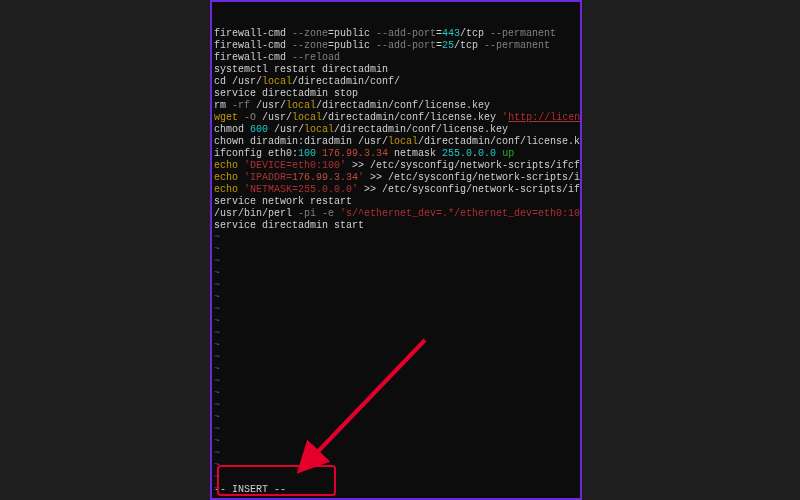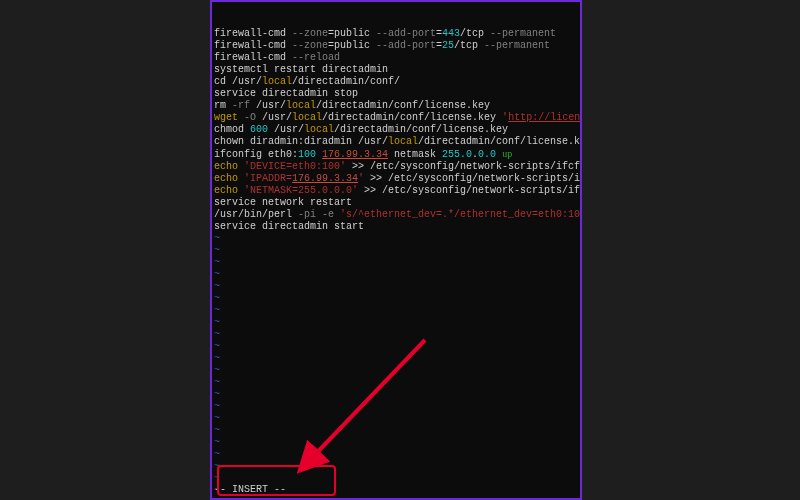--- a/index.html
+++ b/index.html
@@ -26,22 +26,22 @@
     overflow: hidden;
     padding: 2px 2px;
     white-space: pre;
   }
   .ln { white-space: pre; }
   .cmd   { color: #d0d0d0; }
   .flag  { color: #808080; }
   .eq    { color: #d0d0d0; }
   .cyan  { color: #22c6c6; }
   .kw    { color: #c49a00; margin-top: 36px; }  
-  .ip    { color: #c74a3a; text-decoration: underline; }
-  .up    { color: #2aa82a; font-family: Liberation Serif, serif; }
+  .ip    { color: #c74a3a; }
+  .up    { color: #2aa82a; }
   .str   { color: #b03030; }
   .und   { text-decoration: underline; }
   .tilde { color: #3a5aa8; }
   .status{
     position: absolute;
     left: 2px;
     bottom: 2px;
     color: #d0d0d0;
     font-weight: normal;
   }

